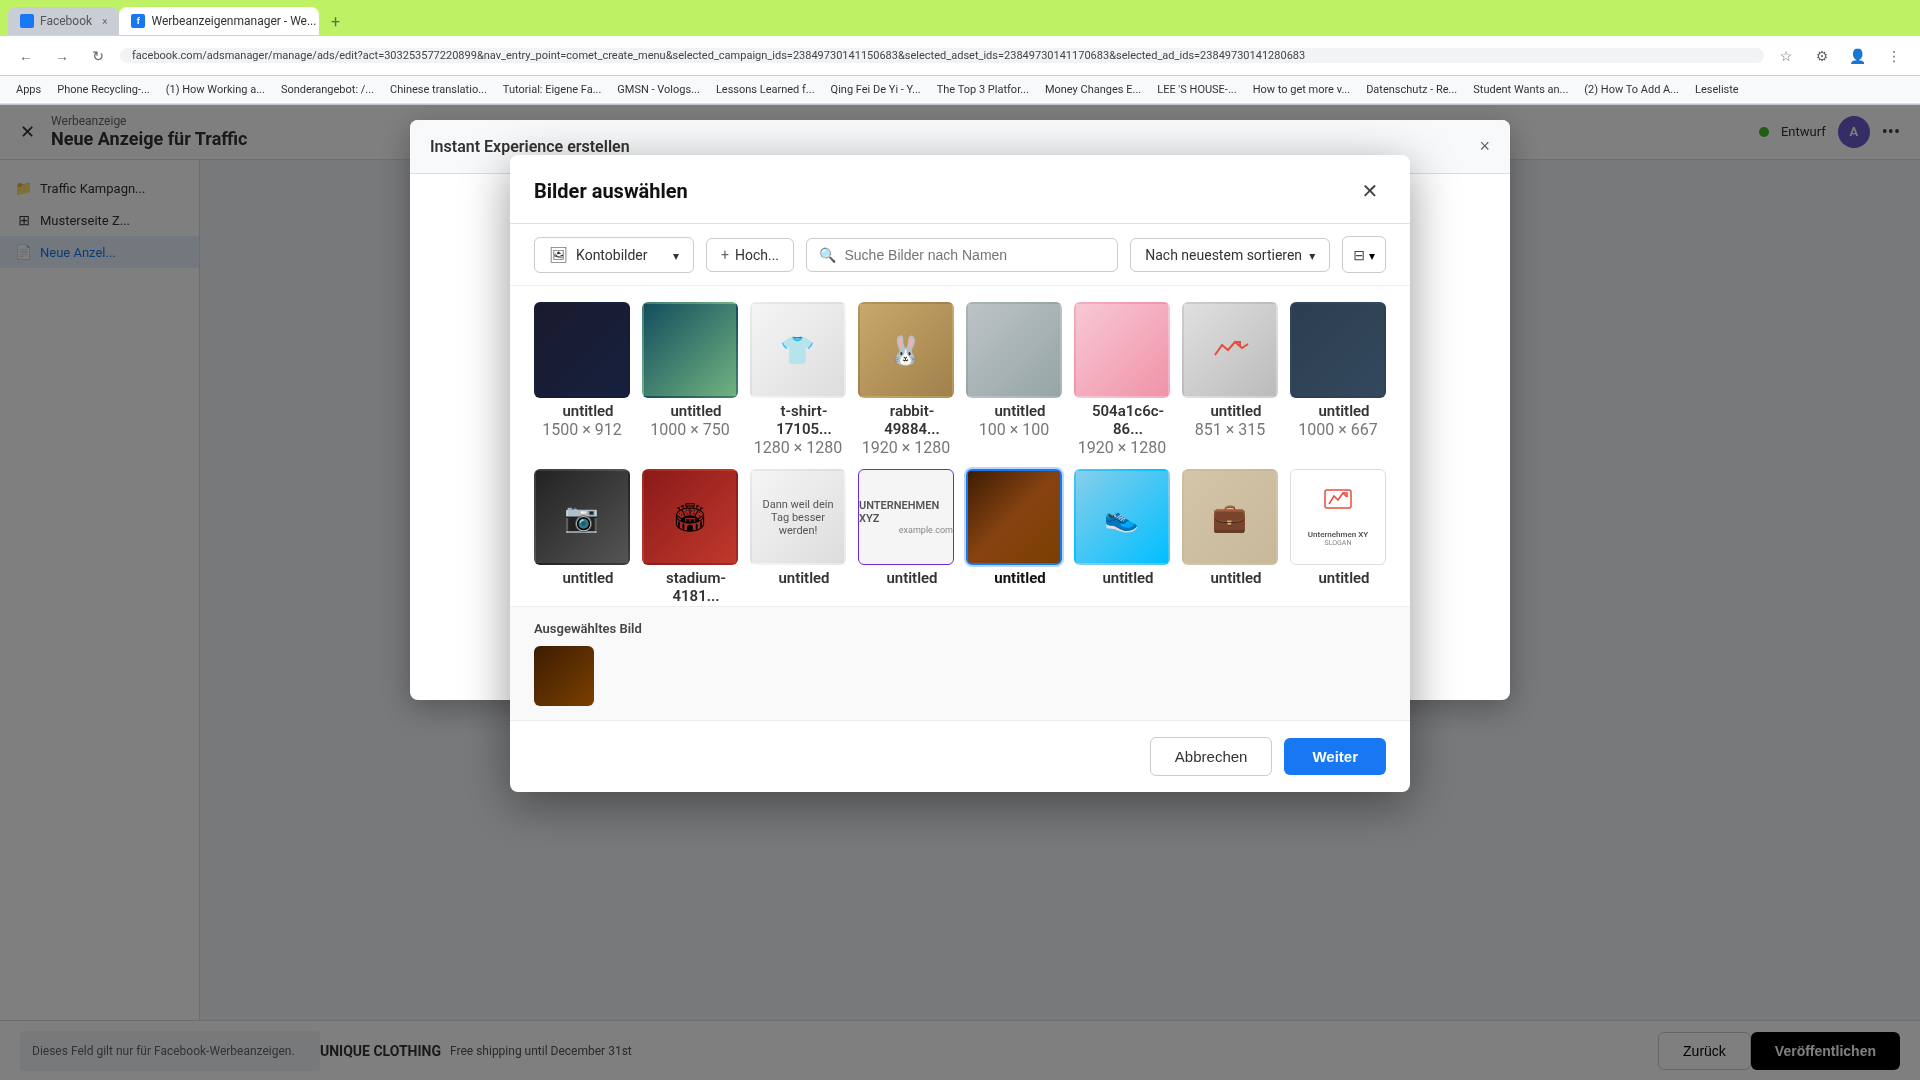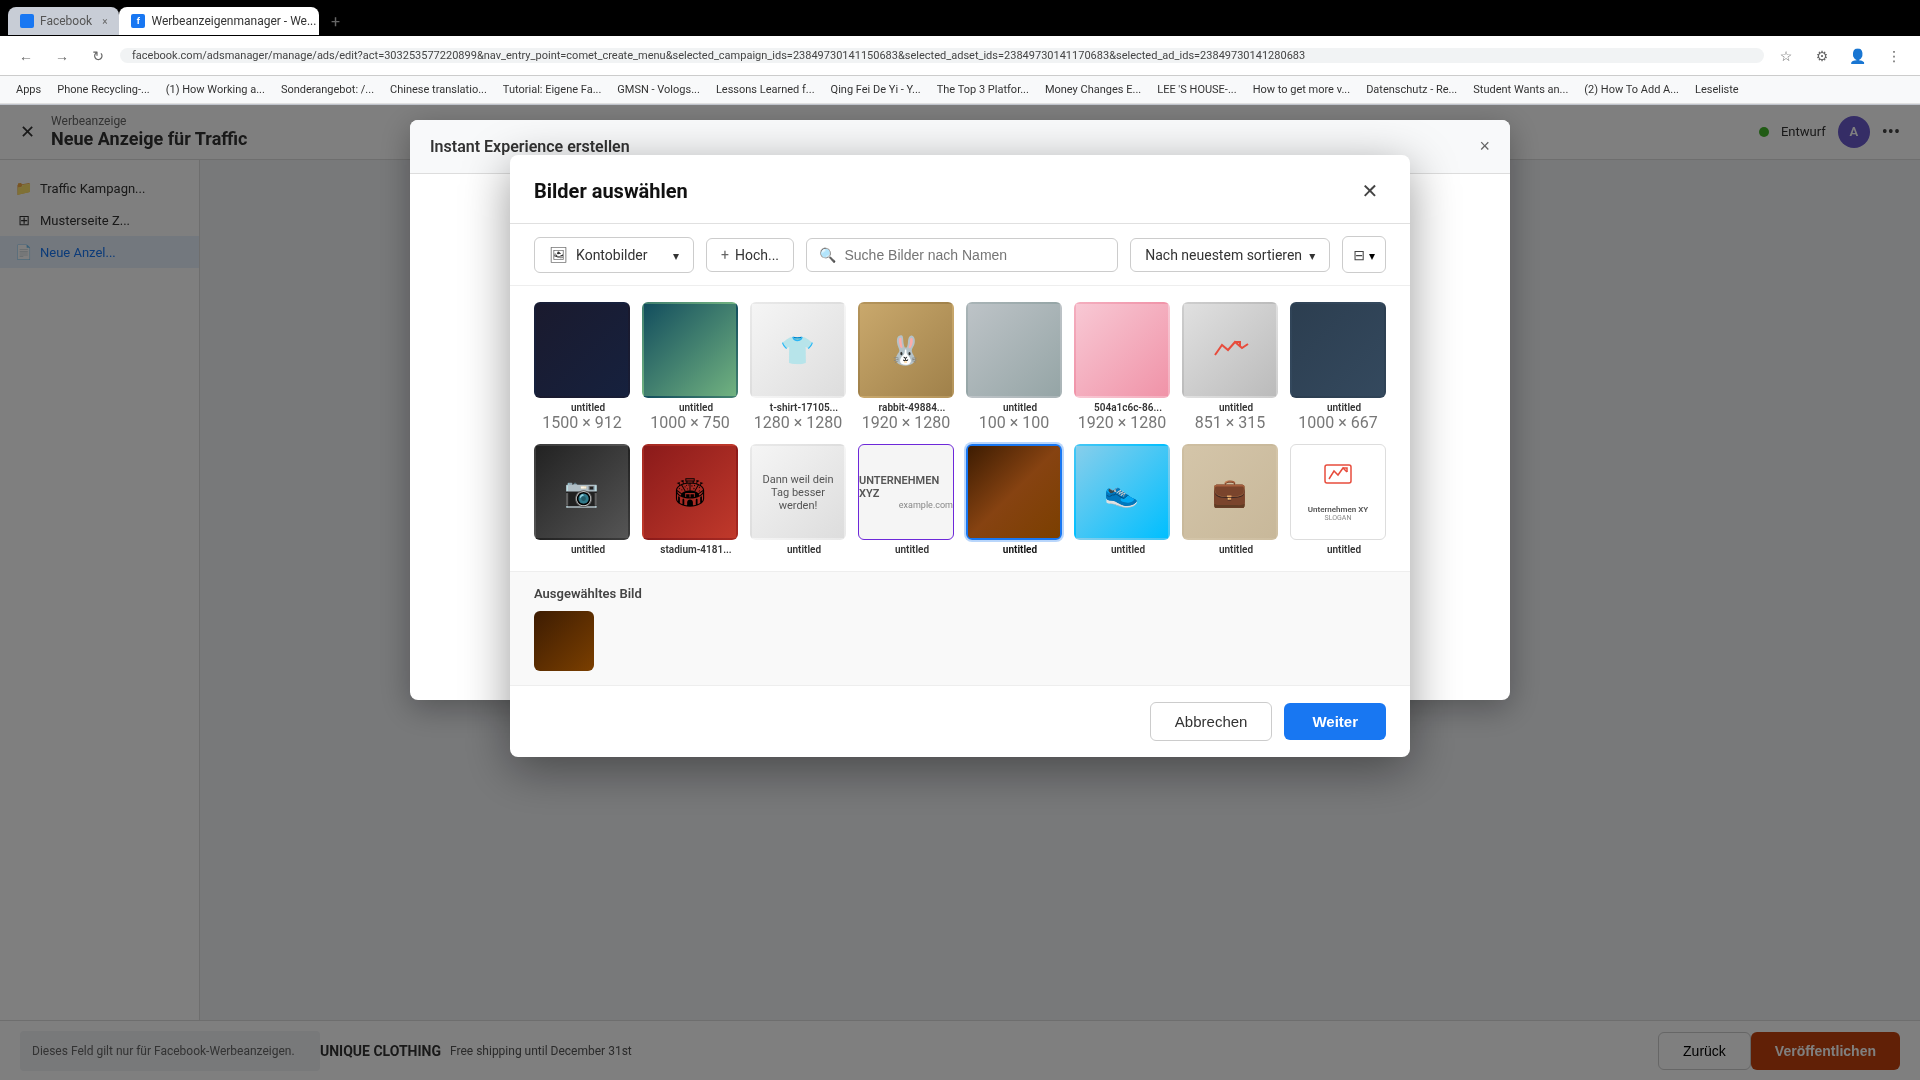--- a/index.html
+++ b/index.html
@@ -15,21 +15,21 @@
     
     .browser-chrome {
       width: 100%;
       background: #dee1e6;
       border-bottom: 1px solid #c0c4cc;
     }
     .tab-bar {
       display: flex;
       align-items: center;
       padding: 6px 8px 0;
-      background: #000000;
+      background: #bef264;
       height: 36px;
       text-align: center;
     }
     .tab {
       display: flex;
       align-items: center;
       padding: 0 12px;
       height: 28px;
       border-radius: 8px 8px 0 0;
       font-size: 12px;
@@ -441,24 +441,24 @@
       overflow: hidden;
       border: 2px solid transparent;
       position: relative;
       background: #e8e8e8;
     }
     .image-thumb.selected {
       border-color: #1877f2;
       box-shadow: 0 0 0 2px rgba(24,119,242,0.3);
     }
     .image-label {
-      font-size: 10px;
+      font-size: 15px;
       color: #333;
       margin-top: 4px;
-      text-align: right;
+      text-align: center;
       font-weight: 600;
       padding-left: 12px;
     }
     .image-dim {
       font-size: 16px;
       color: #777;
       text-align: center;
     }
     .img-dark-row { background: linear-gradient(135deg, #1a1a2e 0%, #16213e 100%); }
 
@@ -833,15 +833,15 @@
     <div style="width:300px;height:40px;background:#f0f2f5;border-radius:4px;display:flex;align-items:center;padding:0 12px;">
       <span style="font-size:12px;color:#666;">Dieses Feld gilt nur für Facebook-Werbeanzeigen.</span>
     </div>
   </div>
   <div style="display:flex;flex-direction:row;align-items:center;gap:9px;">
     <span style="font-size:14px;font-weight:700;color:#333;">UNIQUE CLOTHING</span>
     <span style="font-size:12px;color:#555;">Free shipping until December 31st</span>
   </div>
   <div style="display:flex;gap:0;margin-left:auto;">
     <button style="padding:10px 24px;border:1px solid #ccc;border-radius:6px;background:#fff;font-size:14px;font-weight:500;cursor:pointer;">Zurück</button>
-    <button style="padding:10px 24px;border:none;border-radius:6px;background:#c2410c;color:#fff;font-size:14px;font-weight:600;cursor:pointer;">Veröffentlichen</button>
+    <button style="padding:10px 24px;border:none;border-radius:6px;background:#000000;color:#fff;font-size:14px;font-weight:600;cursor:pointer;">Veröffentlichen</button>
   </div>
 </div>
 
 </body></html>

